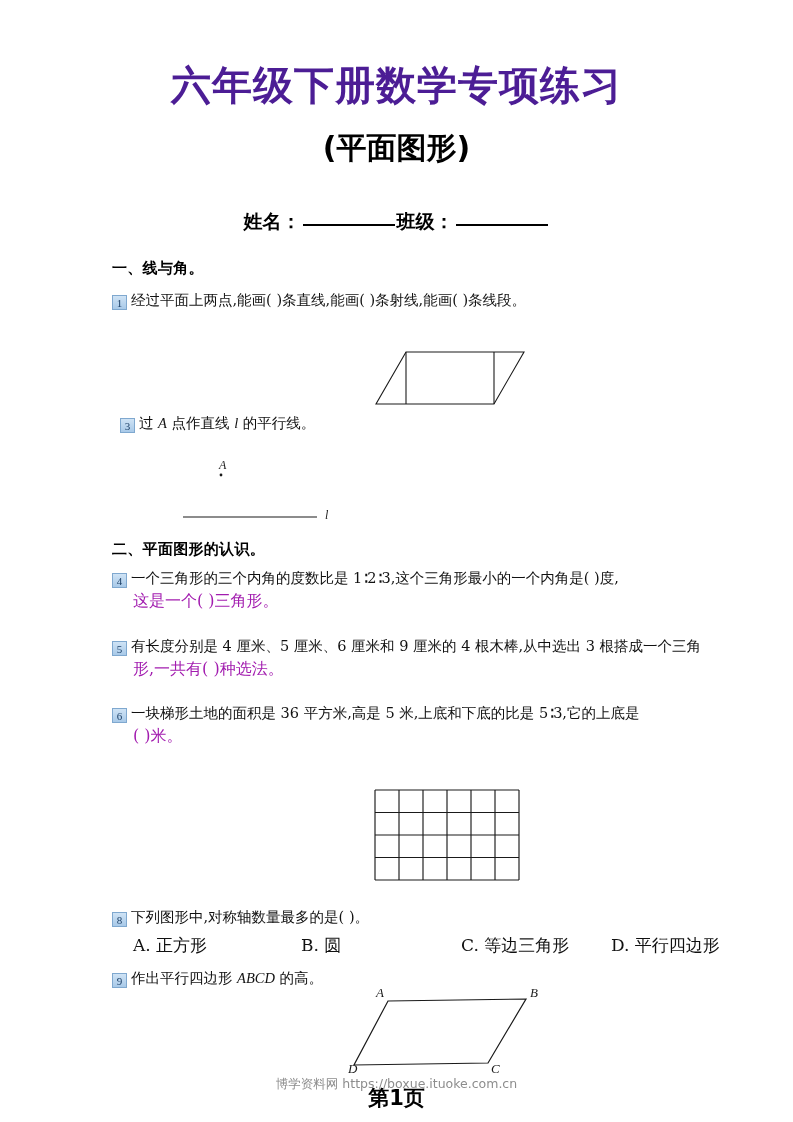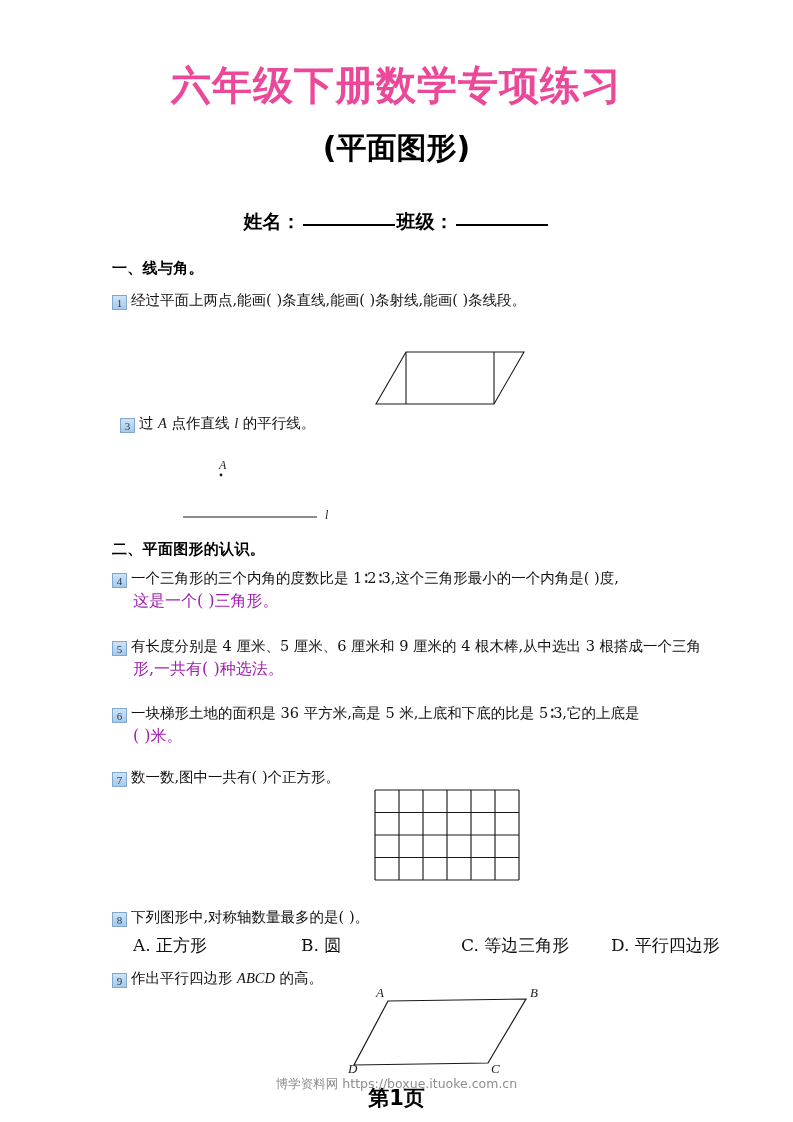--- a/index.html
+++ b/index.html
@@ -25,21 +25,21 @@
   .title-main {
     position: absolute;
     top: 58px;
     left: 0;
     width: 793px;
     text-align: center;
     font-family: "DejaVu Sans", "Liberation Sans", sans-serif;
     font-weight: 700;
     font-size: 40px;
     letter-spacing: 1px;
-    color: #ec4899;
+    color: #4c1d95;
   }
   .title-sub {
     position: absolute;
     top: 128px;
     left: 0;
     width: 793px;
     text-align: center;
     font-family: "DejaVu Sans", "Liberation Sans", sans-serif;
     font-weight: 700;
     font-size: 30px;
@@ -195,23 +195,20 @@
   <div class="qrow" style="top:636px; left:112px; width:672px;">
     <span class="qnum">5</span><span class="qtext">有长度分别是 4 厘米、5 厘米、6 厘米和 9 厘米的 4 根木棒,从中选出 3 根搭成一个三角</span>
   </div>
   <div class="cont" style="top:659px; left:133px; width:600px;">形,一共有(          )种选法。</div>
 
   <div class="qrow" style="top:703px; left:112px; width:672px;">
     <span class="qnum">6</span><span class="qtext">一块梯形土地的面积是 36 平方米,高是 5 米,上底和下底的比是 5∶3,它的上底是</span>
   </div>
   <div class="cont" style="top:726px; left:133px; width:600px;">(          )米。</div>
 
-  <div class="qrow" style="top:767px; left:112px; width:600px;">
-    <span class="qnum">7</span><span class="qtext">数一数,图中一共有(            )个正方形。</span>
-  </div>
 
   <div class="fig" style="top:789px; left:374px;">
     <svg width="148" height="96" viewBox="0 0 148 96">
       <g stroke="#1a1a1a" stroke-width="1.15" fill="none">
         <line x1="1" y1="1" x2="145" y2="1"></line>
         <line x1="1" y1="23.5" x2="145" y2="23.5"></line>
         <line x1="1" y1="46" x2="145" y2="46"></line>
         <line x1="1" y1="68.5" x2="145" y2="68.5"></line>
         <line x1="1" y1="91" x2="145" y2="91"></line>
         <line x1="1" y1="1" x2="1" y2="91"></line>

